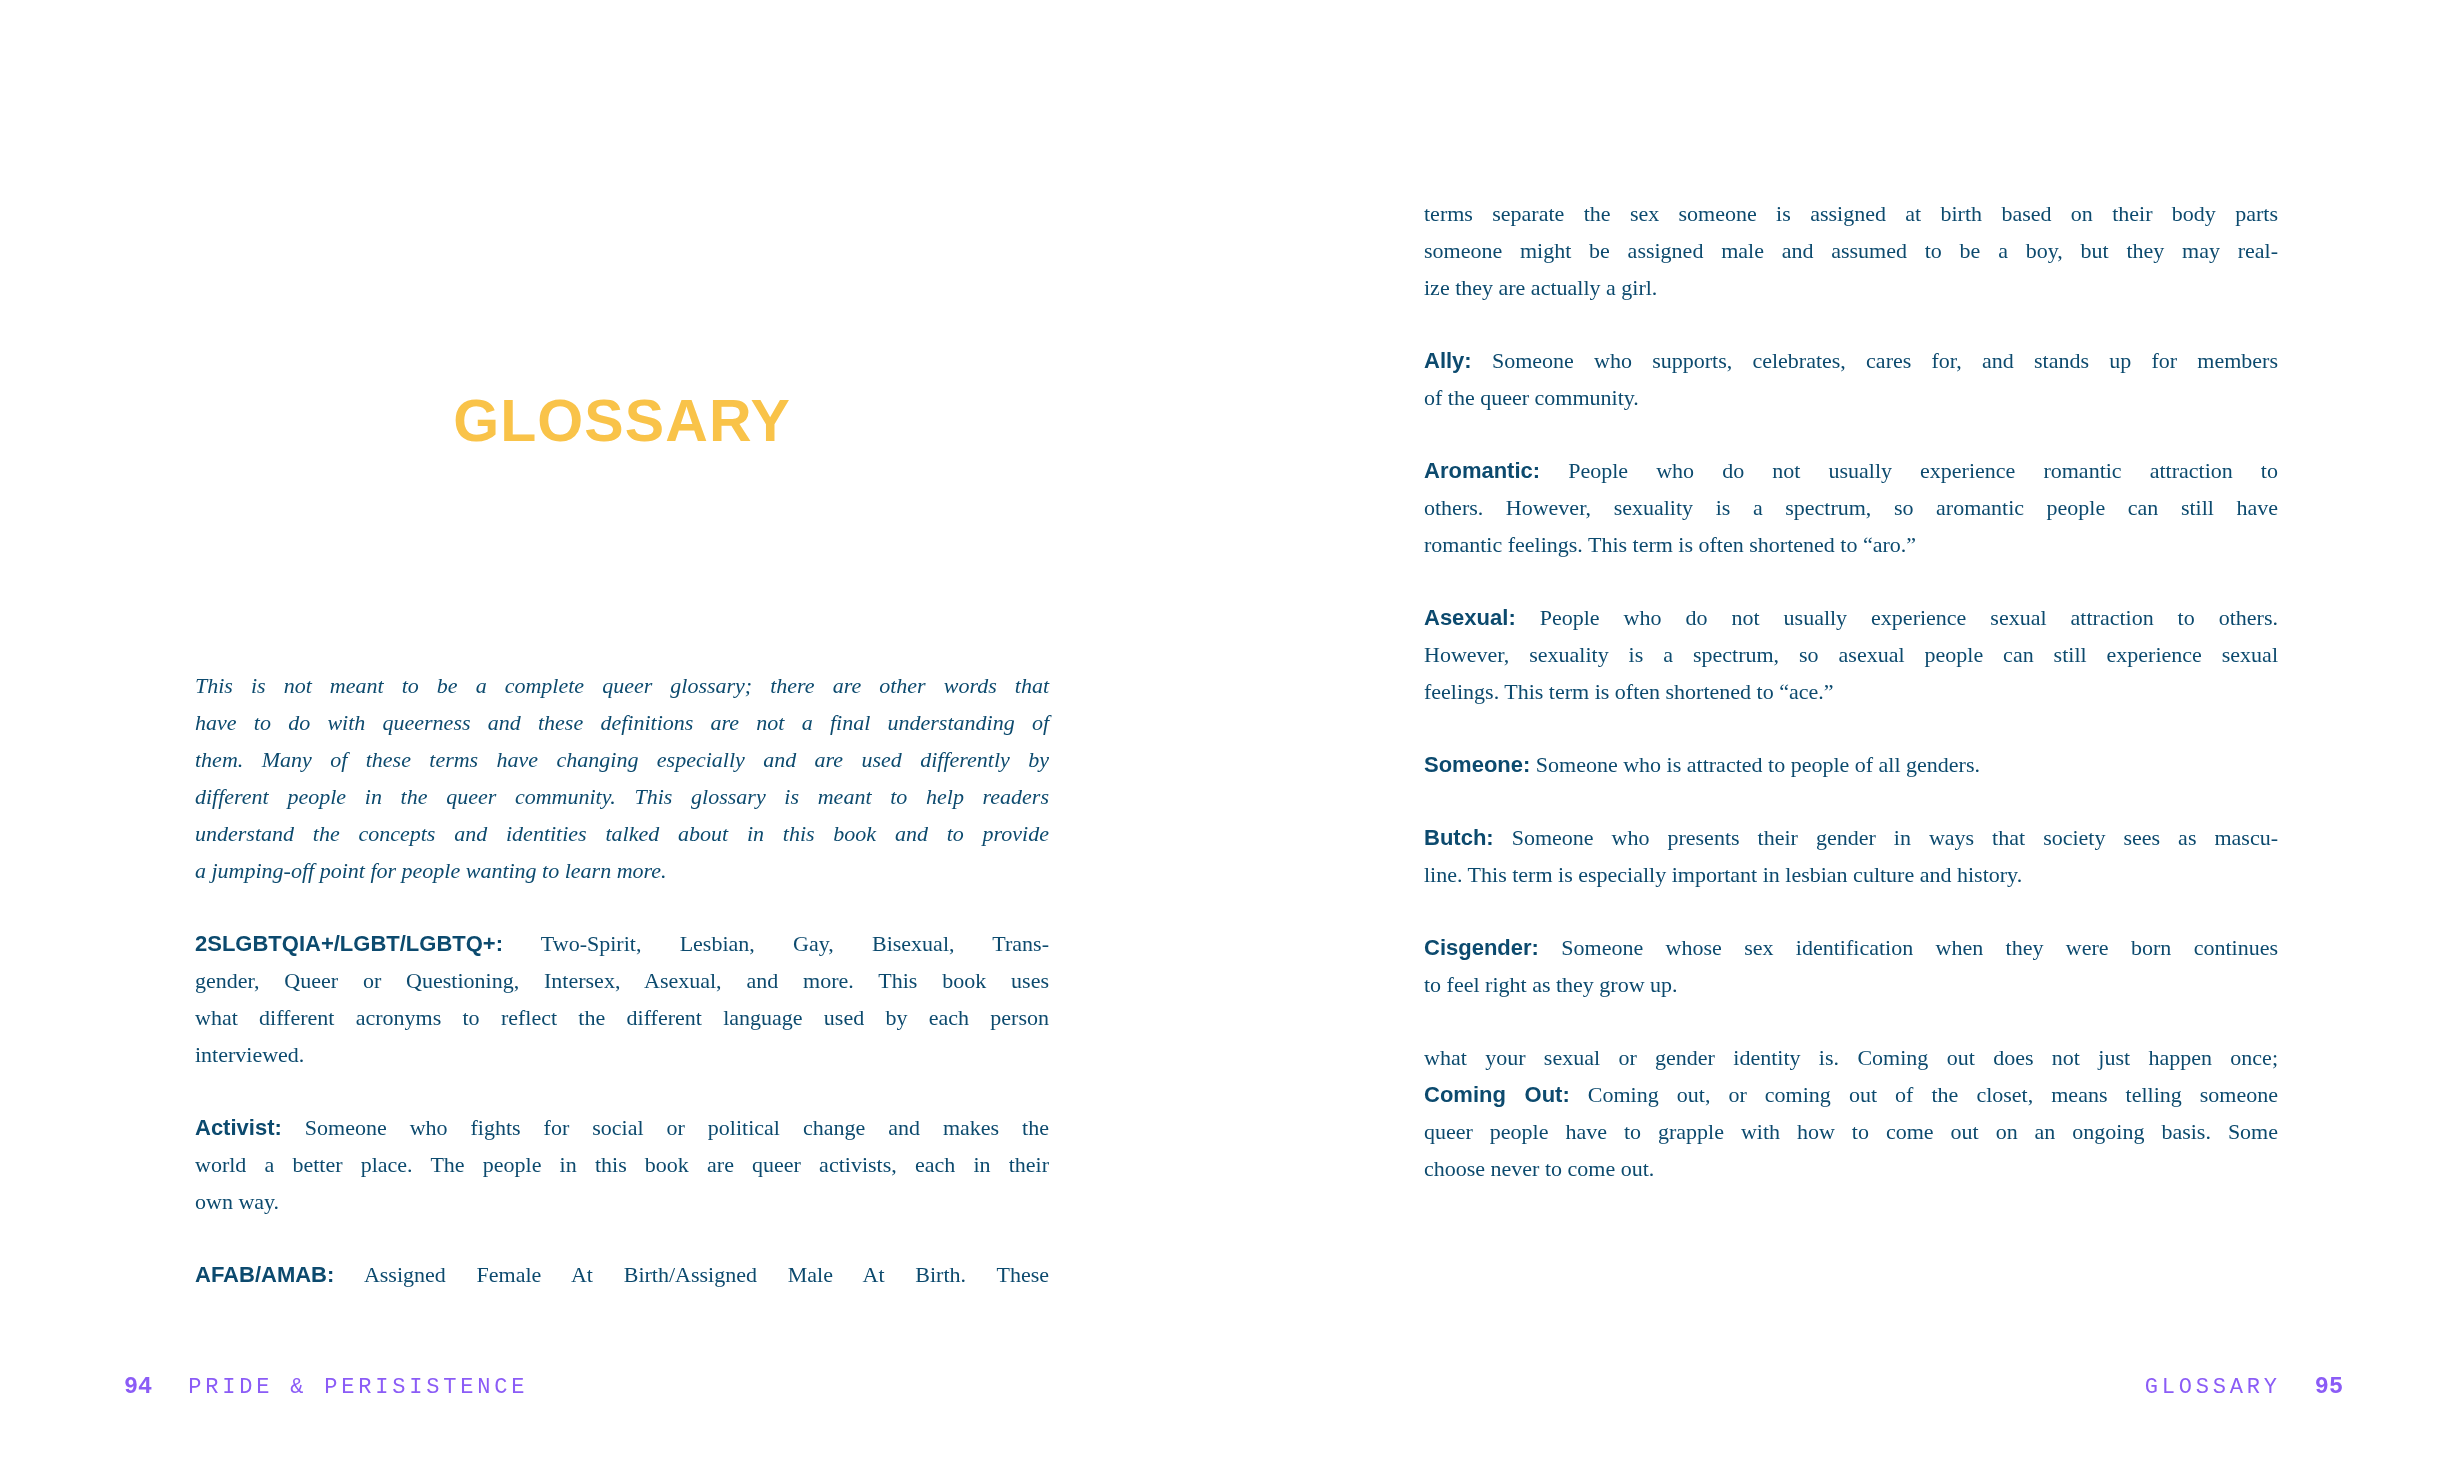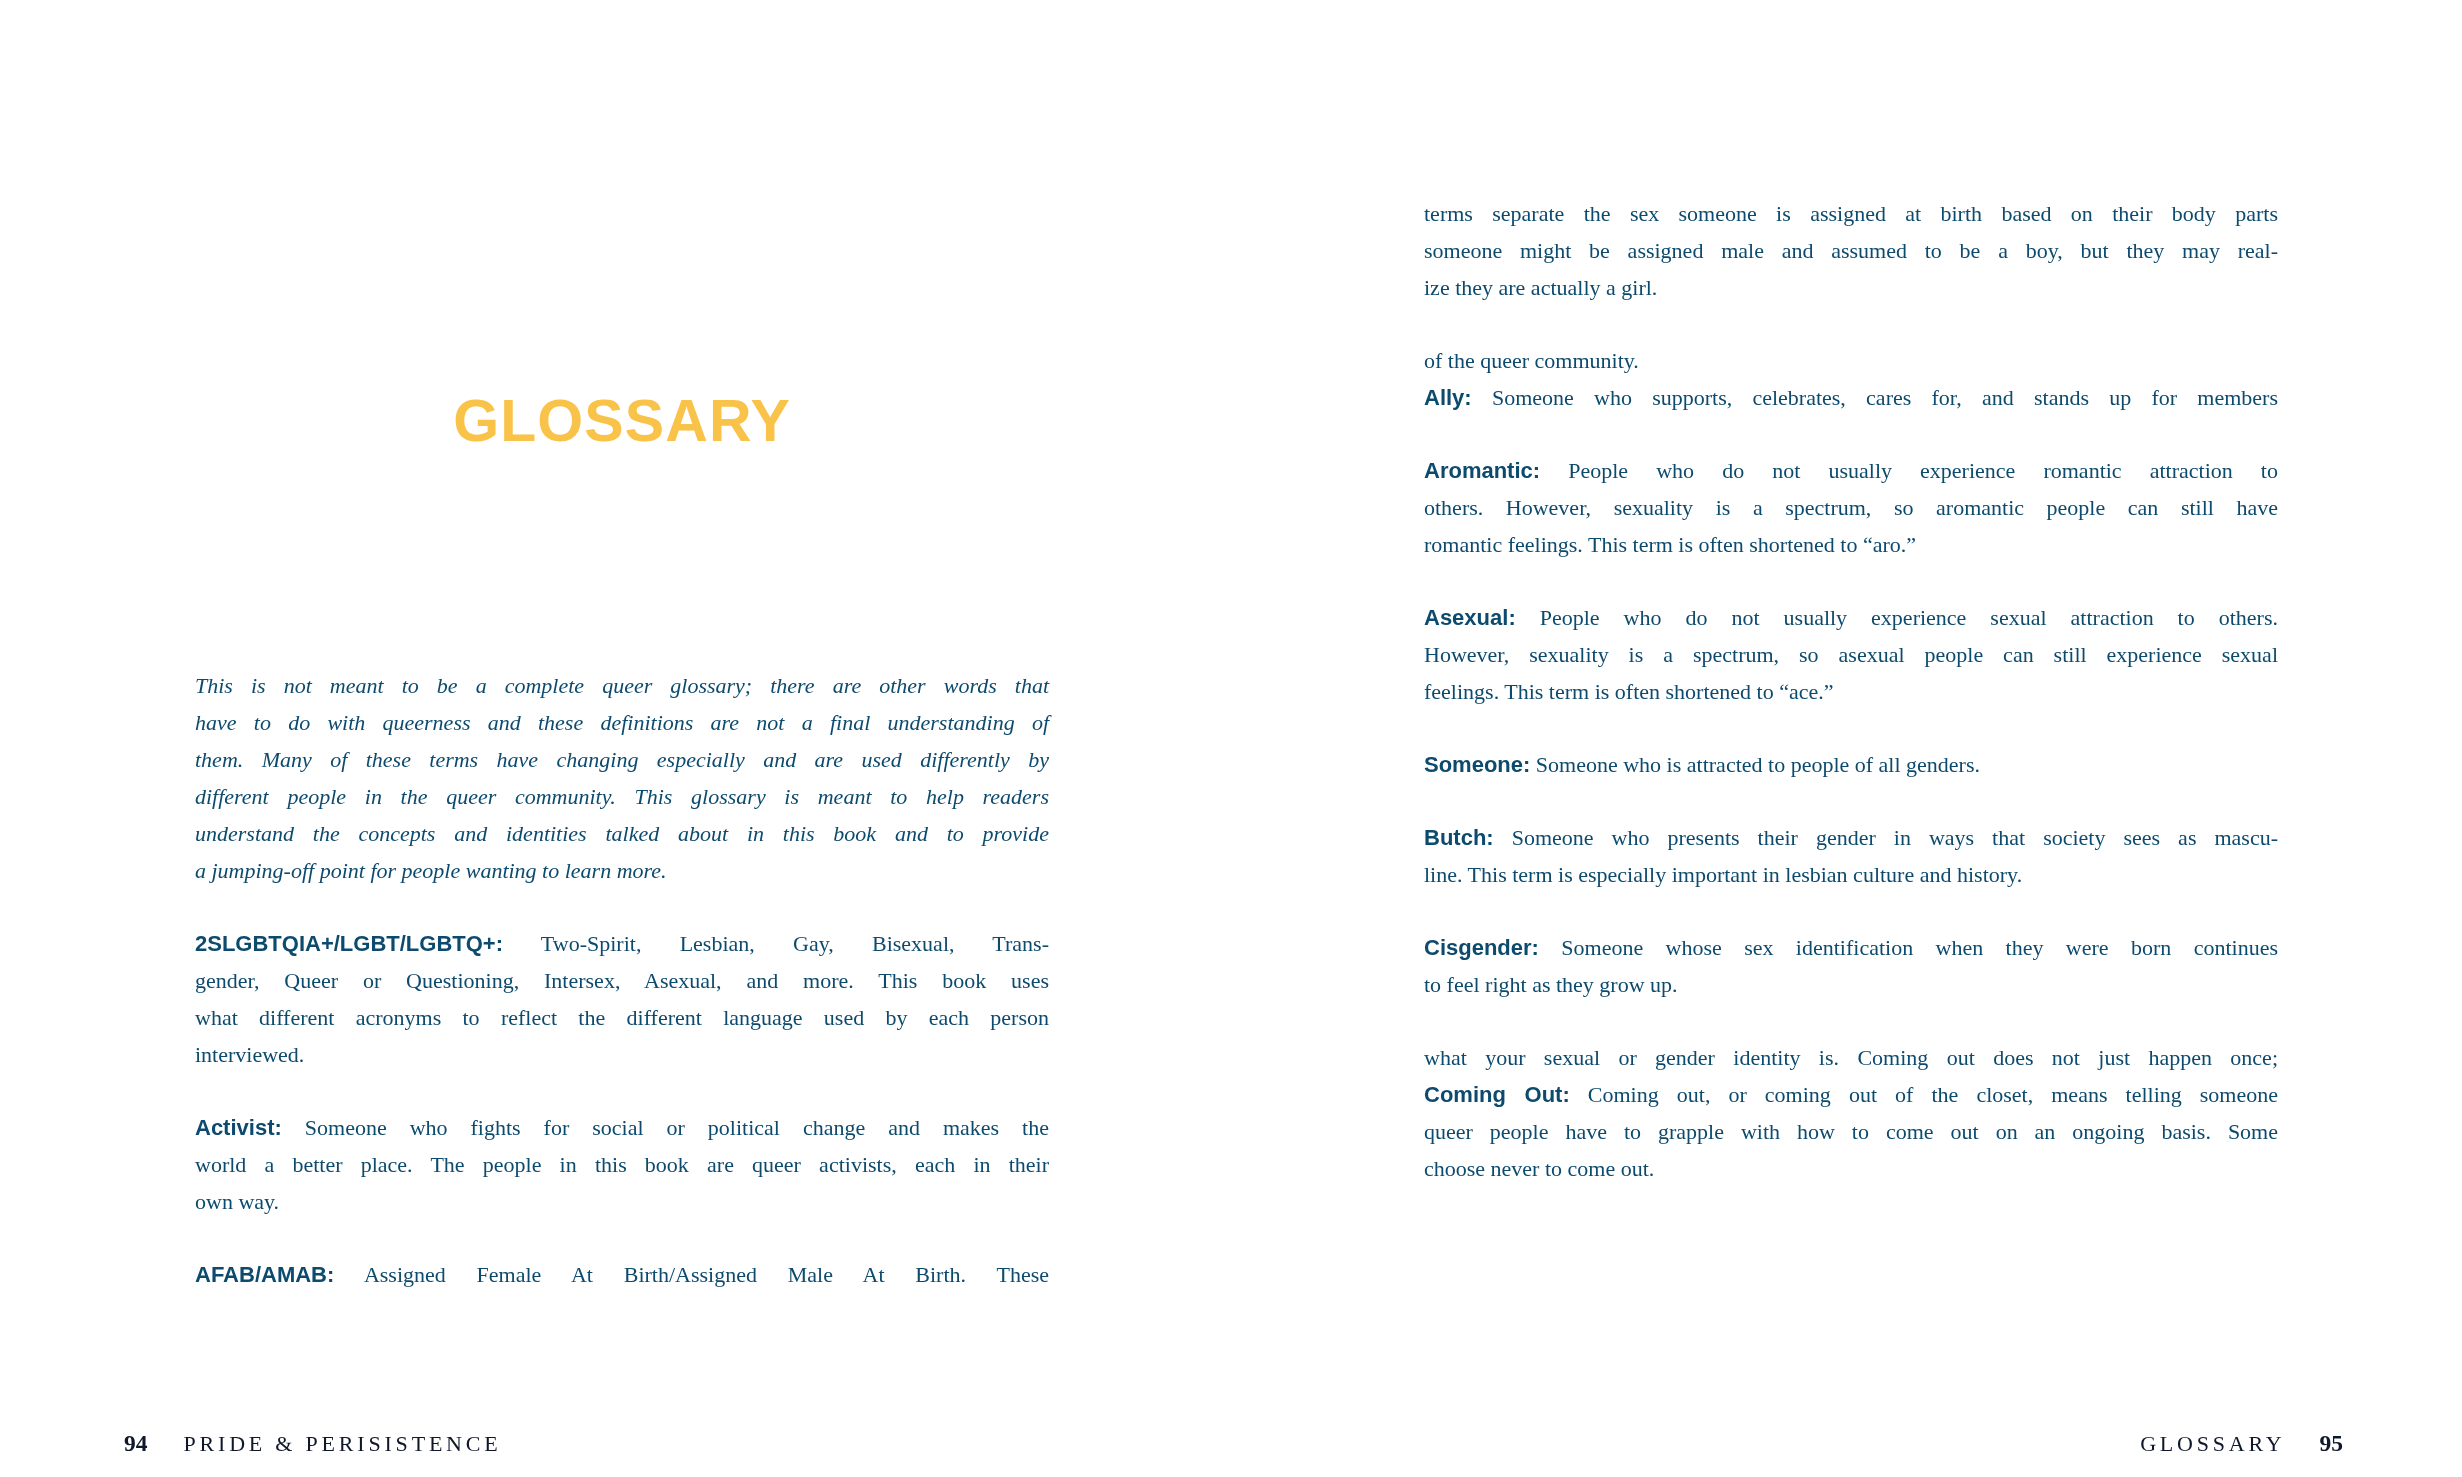--- a/index.html
+++ b/index.html
@@ -43,25 +43,25 @@
     text-align-last: justify;
   }
   .term {
     font-family: "Liberation Sans", sans-serif;
     font-weight: bold;
     font-style: normal;
     letter-spacing: 0px;
   }
   .footer {
     position: absolute;
-    top: 1430px;
-    font-family: Liberation Serif, serif;
+    top: 1374px;
+    font-family: Liberation Mono, monospace;
     font-size: 22px;
     line-height: 26px;
-    color: #0f172a;
+    color: #8b5cf6;
   }
   .footer-left { left: 124px; }
   .footer-right {
     left: 1424px;
     width: 919px;
     text-align: right;
   }
   .pagenum {
     font-weight: bold;
     font-size: 23.5px;
@@ -106,22 +106,22 @@
       </div>
     </div>
 
   <div class="col col-right">
       <div class="para">
         <div class="line just">terms separate the sex someone is assigned at birth based on their body parts</div>
         <div class="line just">someone might be assigned male and assumed to be a boy, but they may real-</div>
         <div class="line">ize they are actually a girl.</div>
       </div>
       <div class="para">
+        <div class="line just"><span class="term">Ally:</span> Someone who supports, celebrates, cares for, and stands up for members</div>
         <div class="line">of the queer community.</div>
-        <div class="line just"><span class="term">Ally:</span> Someone who supports, celebrates, cares for, and stands up for members</div>
       </div>
       <div class="para">
         <div class="line just"><span class="term">Aromantic:</span> People who do not usually experience romantic attraction to</div>
         <div class="line just">others. However, sexuality is a spectrum, so aromantic people can still have</div>
         <div class="line">romantic feelings. This term is often shortened to “aro.”</div>
       </div>
       <div class="para">
         <div class="line just"><span class="term">Asexual:</span> People who do not usually experience sexual attraction to others.</div>
         <div class="line just">However, sexuality is a spectrum, so asexual people can still experience sexual</div>
         <div class="line">feelings. This term is often shortened to “ace.”</div>

